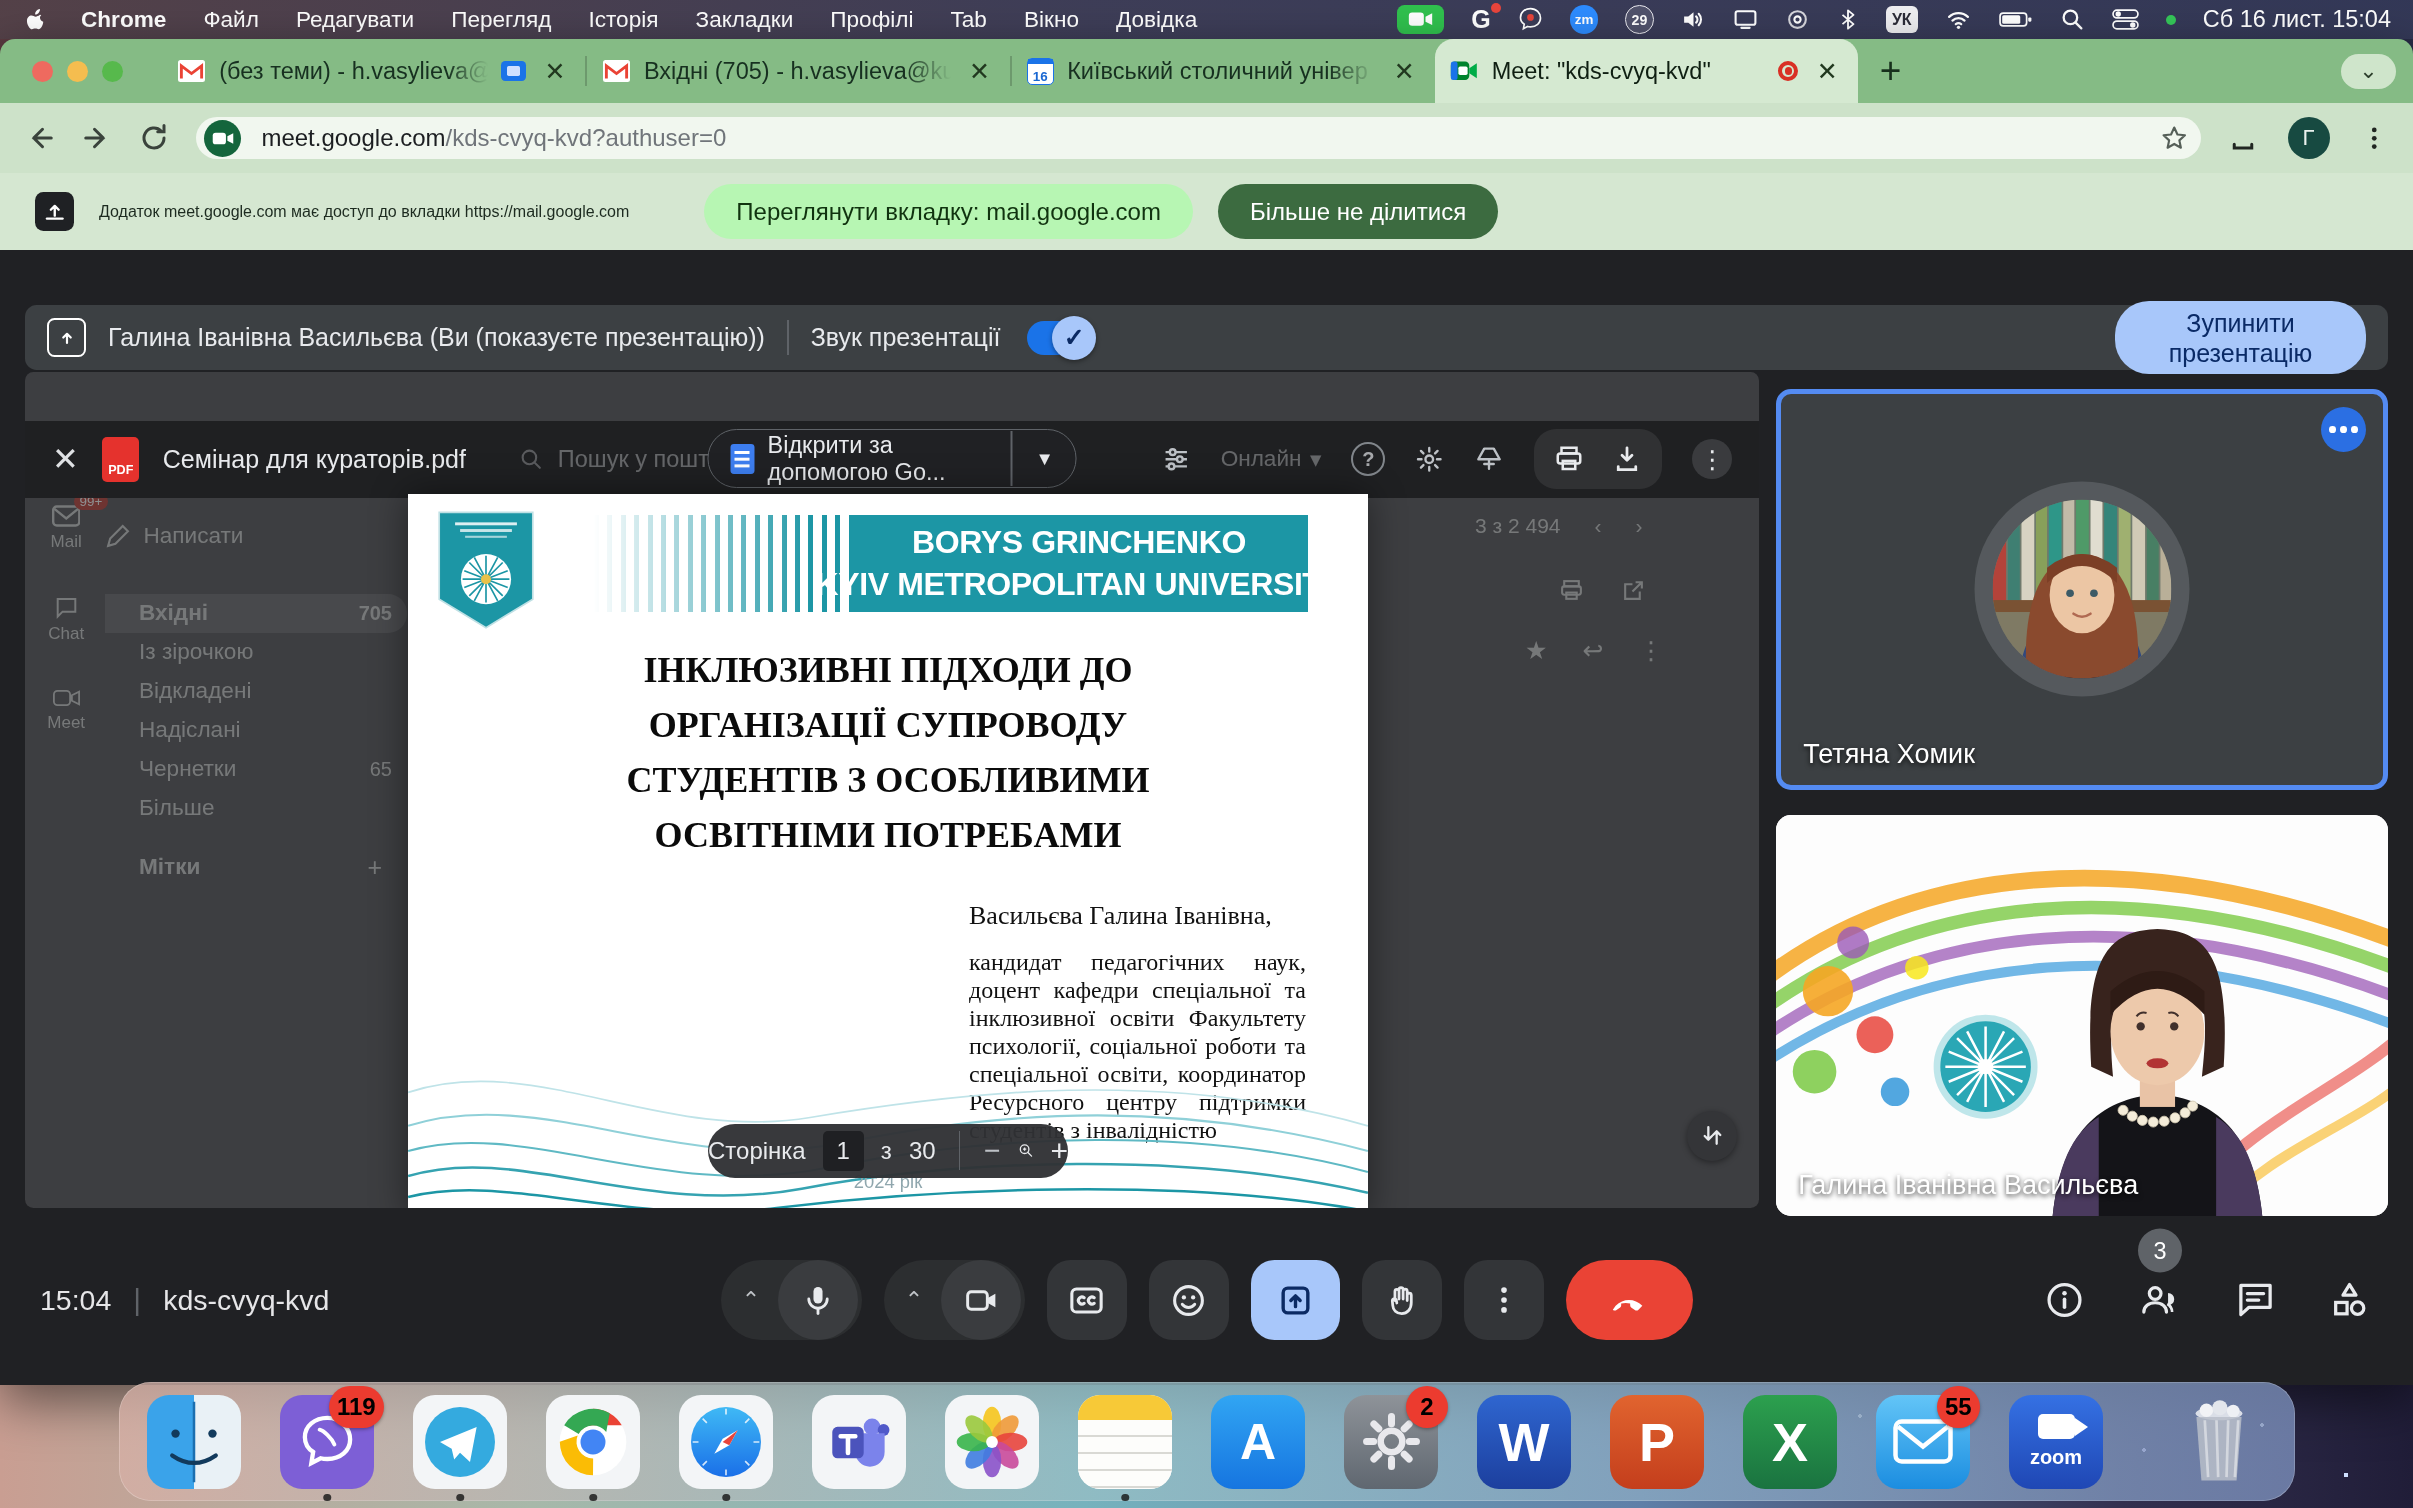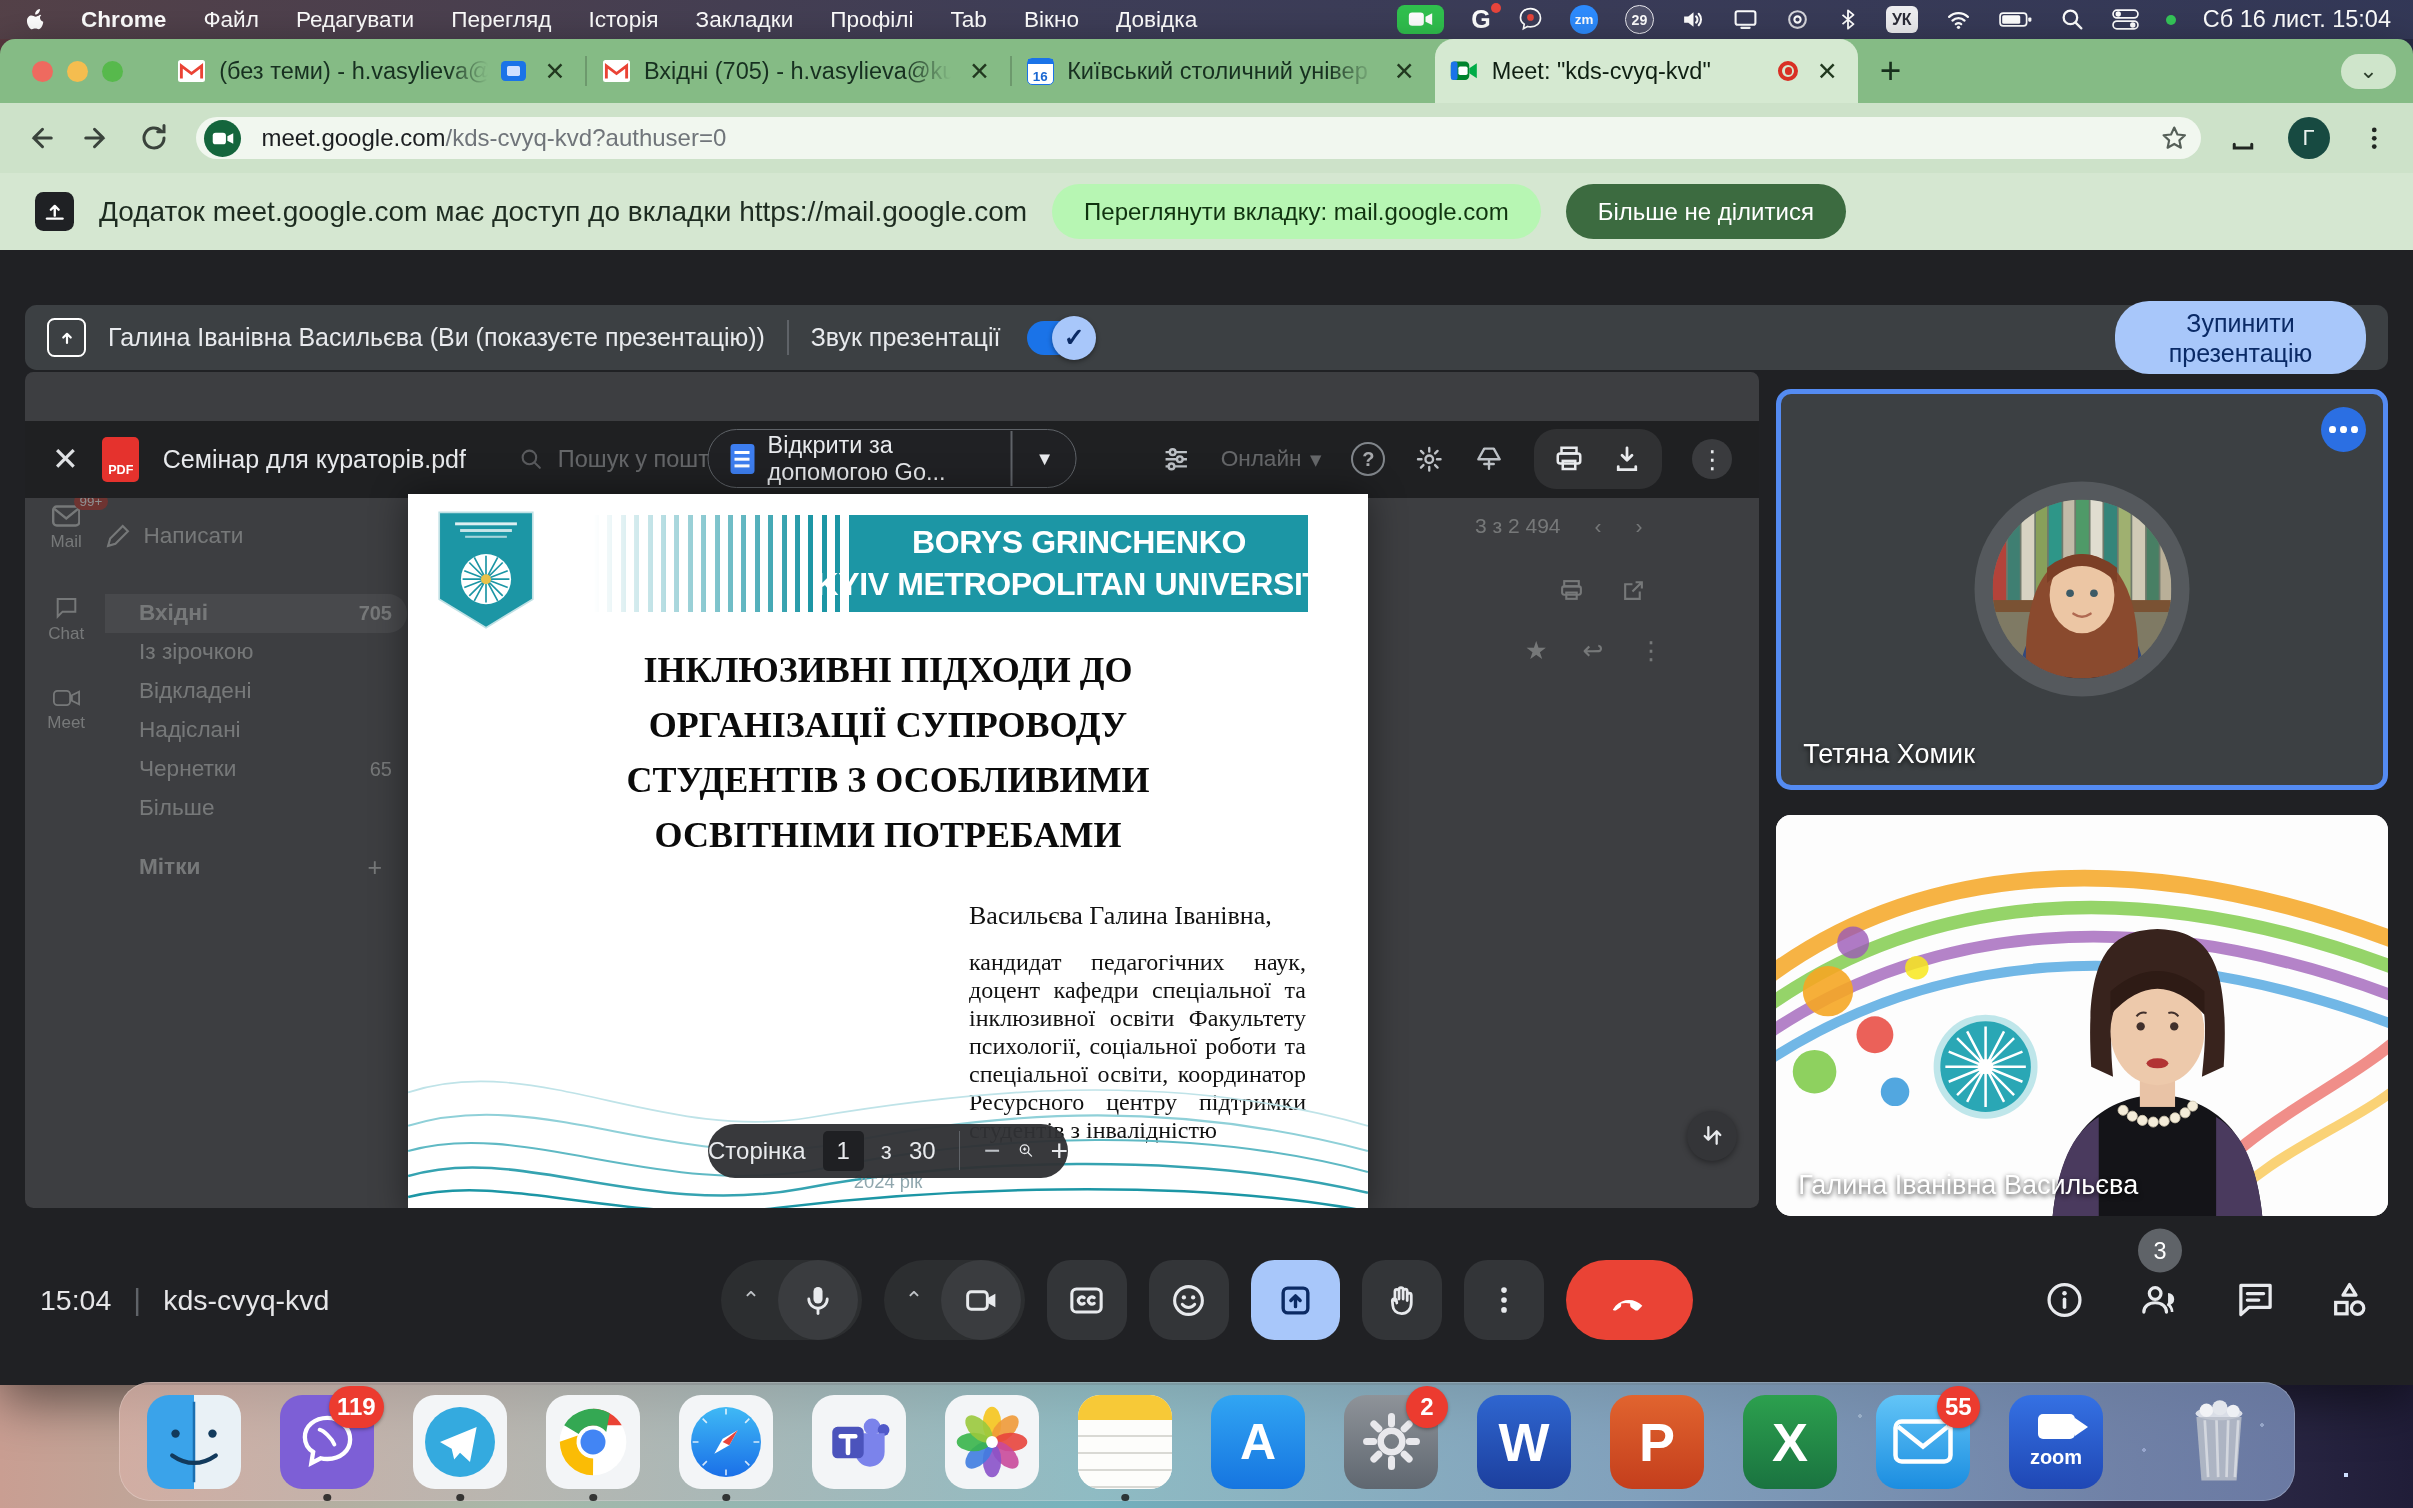--- a/index.html
+++ b/index.html
@@ -71,21 +71,21 @@
   .url-cam { width:37px; height:37px; border-radius:50%; background:#14653c; display:flex; align-items:center; justify-content:center; }
   .url { font-size:24px; color:#1c1e21; white-space:nowrap; }
   .url .path { color:#70757a; }
   .omni-star { margin-left:auto; }
   .avatar { width:42px; height:42px; border-radius:50%; background:#174a41; color:#eaf2ee; font-size:22px;
     display:flex; align-items:center; justify-content:center; }
   .tb-right { display:flex; align-items:center; gap:30px; }
 
   .infobar { height:77px; background:#d5e7d1; display:flex; align-items:center; padding:0 35px; gap:25px; }
   .ib-ic { width:39px; height:39px; border-radius:8.4px; background:#1f2124; display:flex; align-items:center; justify-content:center; }
-  .ib-text { font-size:28px; color:#1d2b20; }
+  .ib-text { font-size:16px; color:#1d2b20; margin-right:50px; }
   .ib-btn1 { height:55px; border-radius:28px; background:#b7f6b3; color:#10330f; font-size:24px; font-weight:500;
     display:flex; align-items:center; padding:0 32px; }
   .ib-btn2 { height:55px; border-radius:28px; background:#3c6b40; color:#fff; font-size:24px; font-weight:500;
     display:flex; align-items:center; padding:0 32px; }
 
   
   .meet { flex:1; background:#202124; position:relative; display:flex; flex-direction:column; }
   .meet-header { margin:55px 25px 0; height:65px; background:#3c4043; border-radius:11.7px; display:flex;
     align-items:center; padding:0 22px; gap:22px; color:#e8eaed; font-size:25px; }
   .ph-ic { width:39px; height:39px; border:2.5px solid #fff; border-radius:7.5px; display:flex; align-items:center; justify-content:center; }
@@ -210,21 +210,21 @@
     border-radius:50%; background:#5f6368; color:#fff; font-size:23.5px; display:flex; align-items:center; justify-content:center; }
 
   
   .dock { position:absolute; left:50%; transform:translateX(-50%); bottom:6.7px; height:119px; border-radius:32px;
     display:flex; align-items:center; gap:39px; padding:0 28.5px;
     background:linear-gradient(90deg,rgba(214,176,166,.78),rgba(150,190,197,.78) 45%,rgba(125,145,190,.78));
     box-shadow:inset 0 0 0 0.8px rgba(255,255,255,.25); }
   .dicon { width:94px; height:94px; border-radius:22px; position:relative; display:flex; align-items:center;
     justify-content:center; flex:none; }
   .badge { position:absolute; top:-8.4px; right:-10px; min-width:42px; height:42px; border-radius:21px; background:#ec3b2f;
-    color:#ffffff; font-size:24px; font-weight:700; display:flex; align-items:center; justify-content:center;
+    color:#000000; font-size:24px; font-weight:700; display:flex; align-items:center; justify-content:center;
     padding:0 8.4px; box-shadow:0 1.7px 3.4px rgba(0,0,0,.3); z-index:2; }
   .rdot { position:absolute; bottom:-12.6px; left:50%; transform:translateX(-50%); width:7.5px; height:7.5px; border-radius:50%;
     background:rgba(20,20,20,.8); }
   .d-finder { background:linear-gradient(90deg,#3aa3ea 50%,#e9f1f6 50%); overflow:hidden; }
   .d-viber { background:#7d5fd6; }
   .d-white { background:#f3f5f7; }
   .d-appstore { background:linear-gradient(180deg,#31a5f3,#1675e0); color:#fff; font-size:50px; font-weight:700; }
   .d-settings { background:linear-gradient(180deg,#8e9399,#5f6770); }
   .d-word { background:linear-gradient(180deg,#2f66d0,#1c3f9e); color:#fff; font-size:54px; font-weight:700; }
   .d-ppt { background:linear-gradient(180deg,#e1642f,#c43e1c); color:#fff; font-size:54px; font-weight:700; }

